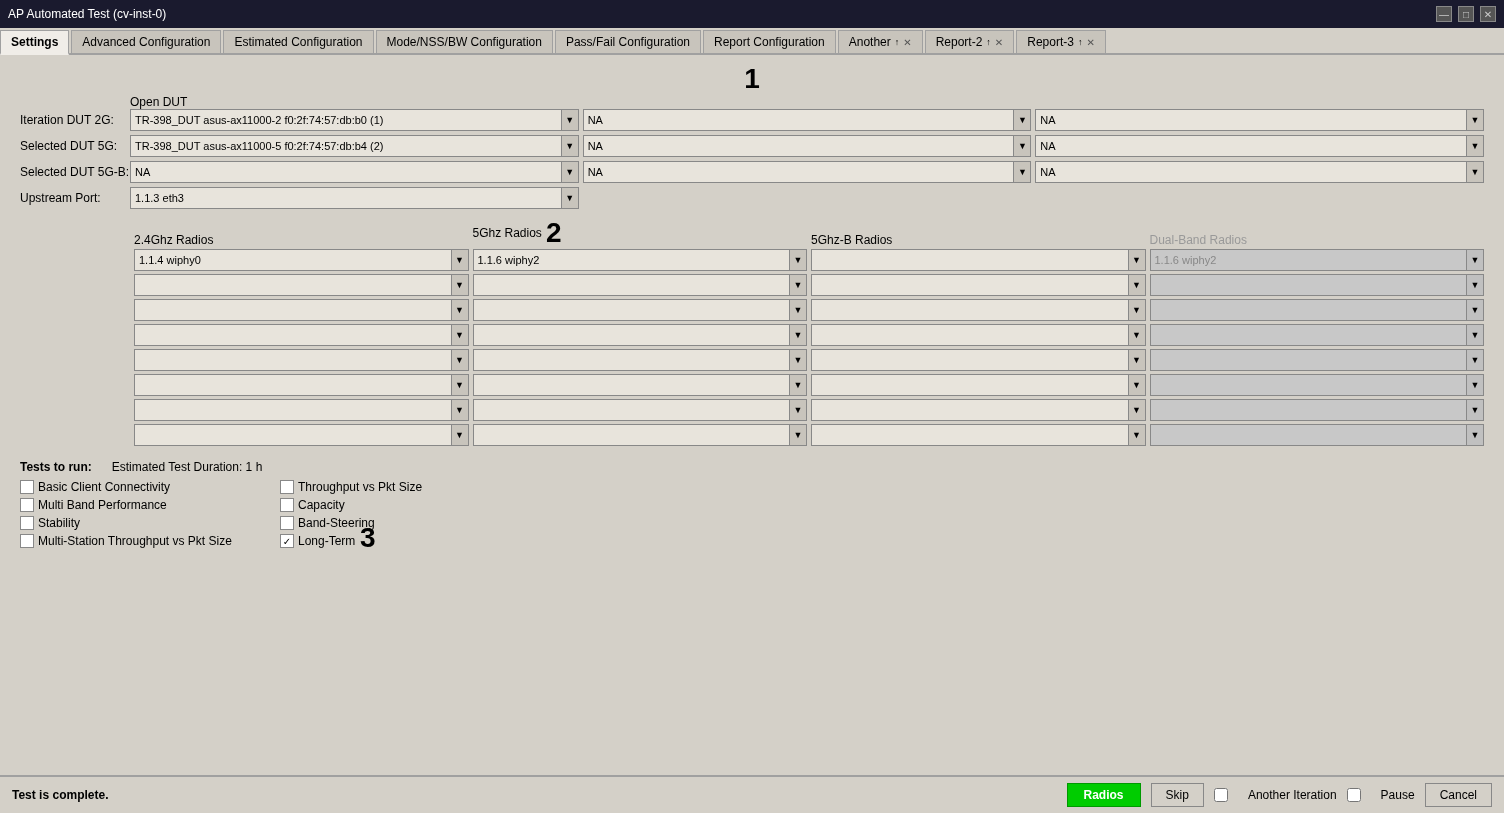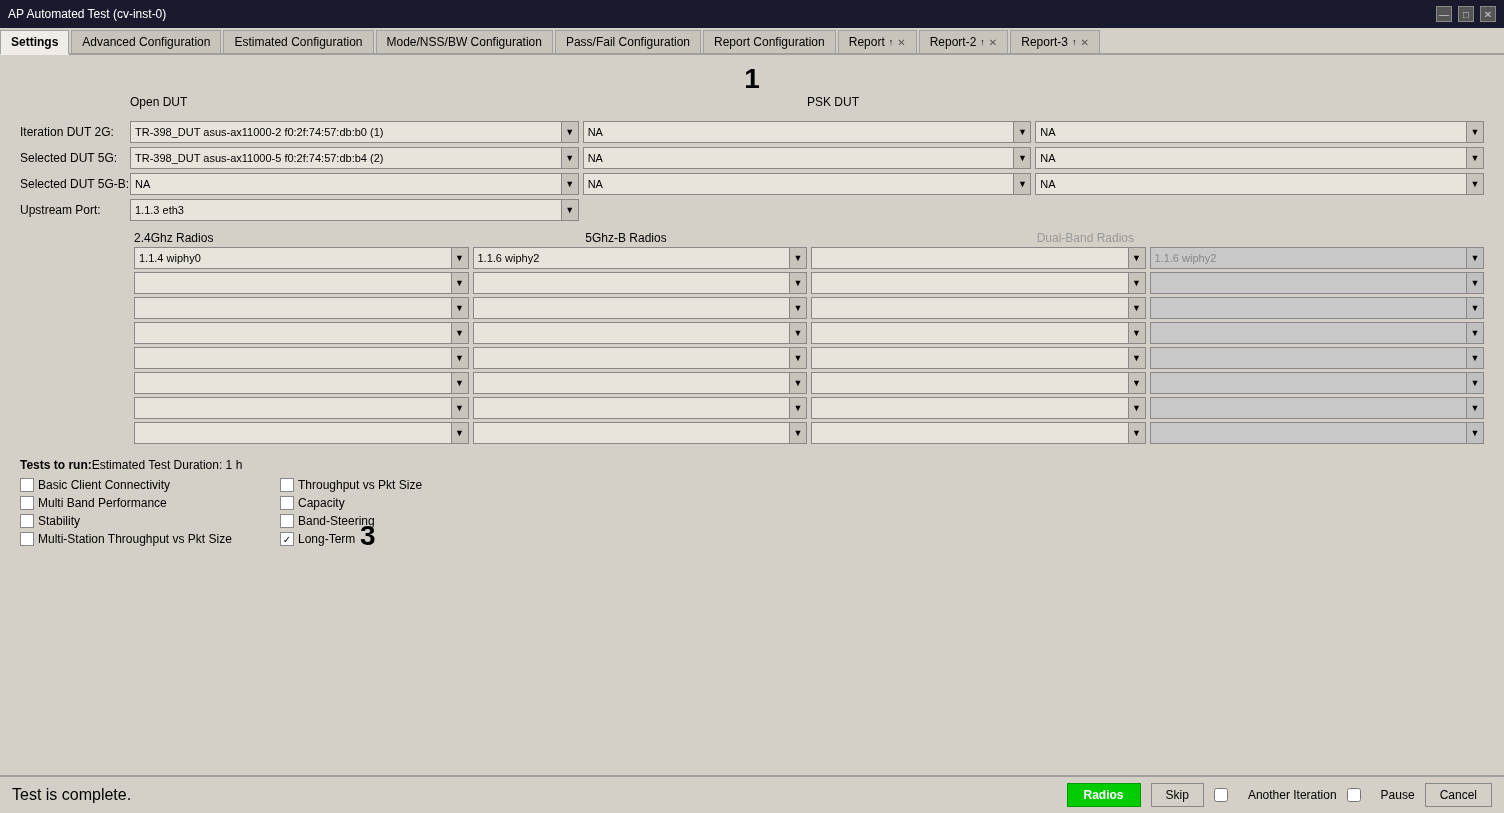--- a/index.html
+++ b/index.html
@@ -123,20 +123,21 @@
     .radios-section {
       margin-top: 10px;
     }
 
     
     .tests-section {
       margin-top: 14px;
     }
     .tests-header {
       display: flex;
+      gap: 20px;
       margin-bottom: 6px;
     }
     .tests-label {
       font-size: 12px;
       font-weight: bold;
     }
     .tests-duration {
       font-size: 12px;
     }
     .tests-grid {
@@ -180,22 +181,22 @@
       right: 0;
       height: 38px;
       background: #d4d0c8;
       border-top: 2px solid #a0a0a0;
       display: flex;
       align-items: center;
       padding: 0 12px;
       gap: 10px;
     }
     .status-text {
-      font-size: 16px;
-      font-weight: normal;
+      font-size: 12px;
+      font-weight: bold;
       flex: 1;
     }
     .btn-start {
       background: #00cc00;
       color: #fff;
       border: 1px solid #009900;
       padding: 4px 16px;
       font-size: 12px;
       cursor: pointer;
       font-weight: bold;
@@ -266,21 +267,21 @@
   <div class="tab">
     <span>Mode/NSS/BW Configuration</span>
   </div>
   <div class="tab">
     <span>Pass/Fail Configuration</span>
   </div>
   <div class="tab">
     <span>Report Configuration</span>
   </div>
   <div class="tab">
-    <span>Report</span>
+    <span>Another</span>
     <span class="tab-arrow">↑</span>
     <span class="tab-close">✕</span>
   </div>
   <div class="tab">
     <span>Report-2</span>
     <span class="tab-arrow">↑</span>
     <span class="tab-close">✕</span>
   </div>
   <div class="tab">
     <span>Report-3</span>
@@ -290,23 +291,22 @@
 </div>
 
 <div class="main-content">
   <div class="content-area">
 
     <div style="position:relative; margin-bottom: 4px;">
       <div style="display:flex; justify-content:center; margin-bottom:2px;">
         <span class="num-marker" style="position:static; font-size:28px; font-weight:900;">1</span>
       </div>
 
-      <div style="display:flex; margin-left: 110px; margin-bottom: 12px;">
+      <div style="display:flex; margin-left: 110px; margin-bottom: 0;">
         <div style="flex:1; font-size:12px;">Open DUT</div>
-        <div style="flex:1; font-size:12px;">PSK DUT</div>
       </div>
 
       <div class="form-row">
         <span class="form-label">Iteration DUT 2G:</span>
         <div style="flex:1; display:flex; margin-right:4px;">
           <div class="select-main">TR-398_DUT asus-ax11000-2 f0:2f:74:57:db:b0 (1)</div>
           <div class="select-btn">▼</div>
         </div>
         <div style="flex:1; display:flex; margin-right:4px;">
           <div class="select-main">NA</div>
@@ -360,20 +360,24 @@
         <div style="flex:1;"></div>
       </div>
     </div>
 
     <div class="radios-section">
 
       <div style="display:flex; align-items:flex-end; gap:4px; margin-bottom:2px;">
         <div style="width:110px;"></div>
         <div style="flex:1;">
           <span style="font-size:12px;">2.4Ghz Radios</span>
+        </div>
+        <div style="flex:1; display:flex; align-items:center; gap:4px;">
+          <span style="font-size:12px;">5Ghz Radios</span>
+          <span class="num-marker" style="position:static; font-size:28px; font-weight:900;">2</span>
         </div>
         <div style="flex:1;">
           <span style="font-size:12px;">5Ghz-B Radios</span>
         </div>
         <div style="flex:1;">
           <span style="font-size:12px; color:#999;">Dual-Band Radios</span>
         </div>
       </div>
 
       <div style="display:flex; gap:4px; margin-bottom:3px;">

